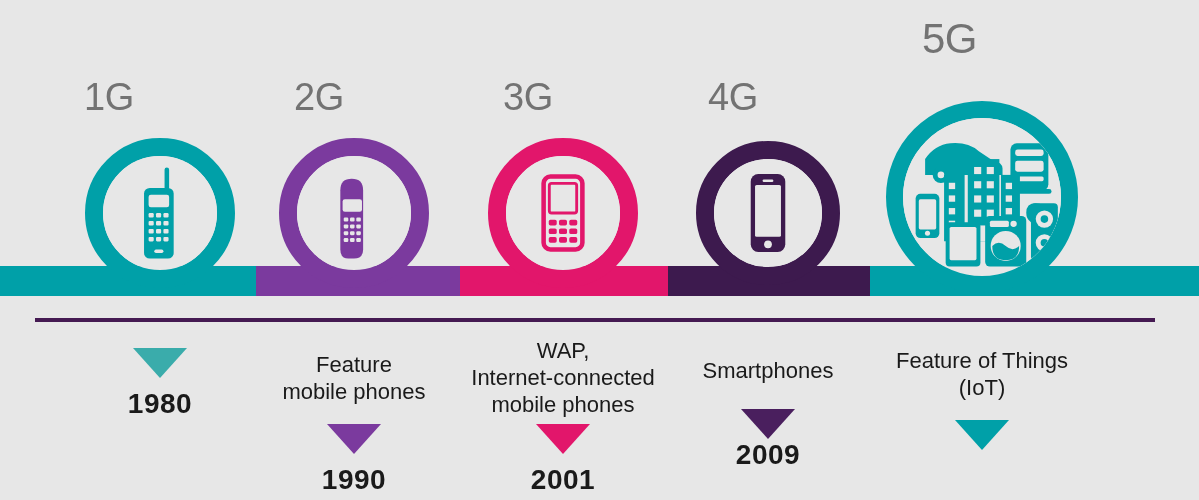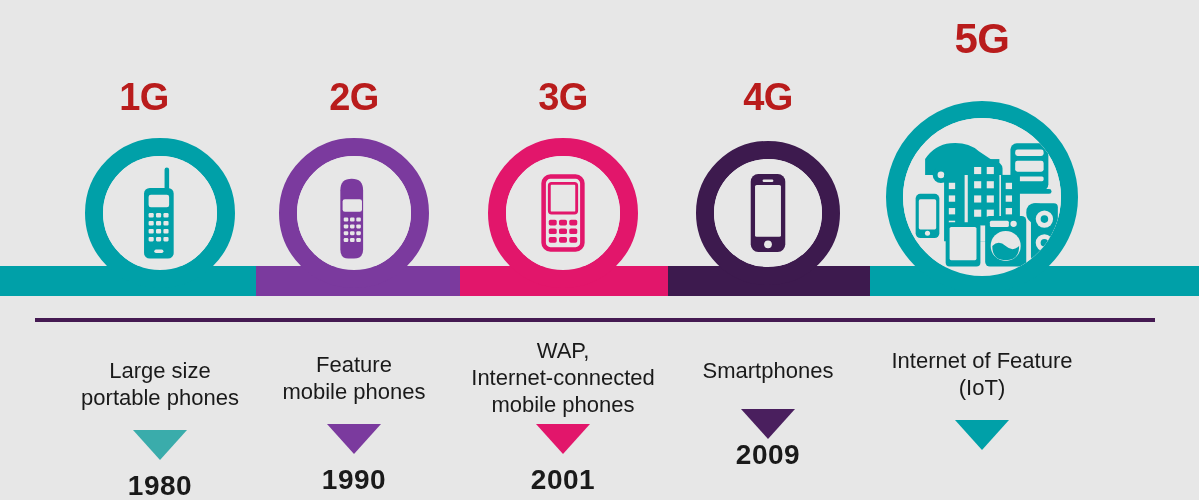--- a/index.html
+++ b/index.html
@@ -13,25 +13,25 @@
   .stage{position:absolute;left:0;top:0;width:1199px;height:500px;}
 
   
   .bar{position:absolute;left:0;top:266px;height:30px;width:1199px;}
   .bar-seg{position:absolute;top:0;height:30px;}
 
   
   .node{position:absolute;}
   .gen-label{
     position:absolute;
-    font-weight:bold;
+    font-weight:normal;
     font-size:38px;
-    color:#b91c1c;
+    color:#737373;
     letter-spacing:-0.5px;
-    text-align:center;
+    text-align:left;
     width:120px;
     line-height:1;
   }
   .ring{
     position:absolute;
     border-radius:50%;
     box-sizing:border-box;
     background:transparent;
   }
   .ring-inner{
@@ -240,22 +240,20 @@
   </svg></div>
           </div>
         </div>
       </div>
     </div>
 
   <div class="divider"></div>
 
   <div id="columns-layer">
       <div class="col" style="left: 45px;">
-        <div class="desc" style="margin-top: 28px;">Large size
-portable phones</div>
         <div class="tri" style="border-top: 30px solid rgb(58, 172, 171); margin-top: 18px;"></div>
         <div class="year" style="margin-top: 10px;">1980</div>
       </div>
       <div class="col" style="left: 239px;">
         <div class="desc" style="margin-top: 22px;">Feature
 mobile phones</div>
         <div class="tri" style="border-top: 30px solid rgb(123, 58, 158); margin-top: 18px;"></div>
         <div class="year" style="margin-top: 10px;">1990</div>
       </div>
       <div class="col" style="left: 448px;">
@@ -264,19 +262,19 @@
 mobile phones</div>
         <div class="tri" style="border-top: 30px solid rgb(226, 22, 107); margin-top: 6px;"></div>
         <div class="year" style="margin-top: 10px;">2001</div>
       </div>
       <div class="col" style="left: 653px;">
         <div class="desc" style="margin-top: 28px;">Smartphones</div>
         <div class="tri" style="border-top: 30px solid rgb(74, 31, 94); margin-top: 24px;"></div>
         <div class="year" style="">2009</div>
       </div>
       <div class="col" style="left: 867px;">
-        <div class="desc" style="margin-top: 18px;">Internet of Feature
+        <div class="desc" style="margin-top: 18px;">Feature of Things
 (IoT)</div>
         <div class="tri" style="border-top: 30px solid rgb(0, 160, 168); margin-top: 18px;"></div>
       </div>
     </div>
 
 </div>
 
 </body></html>

